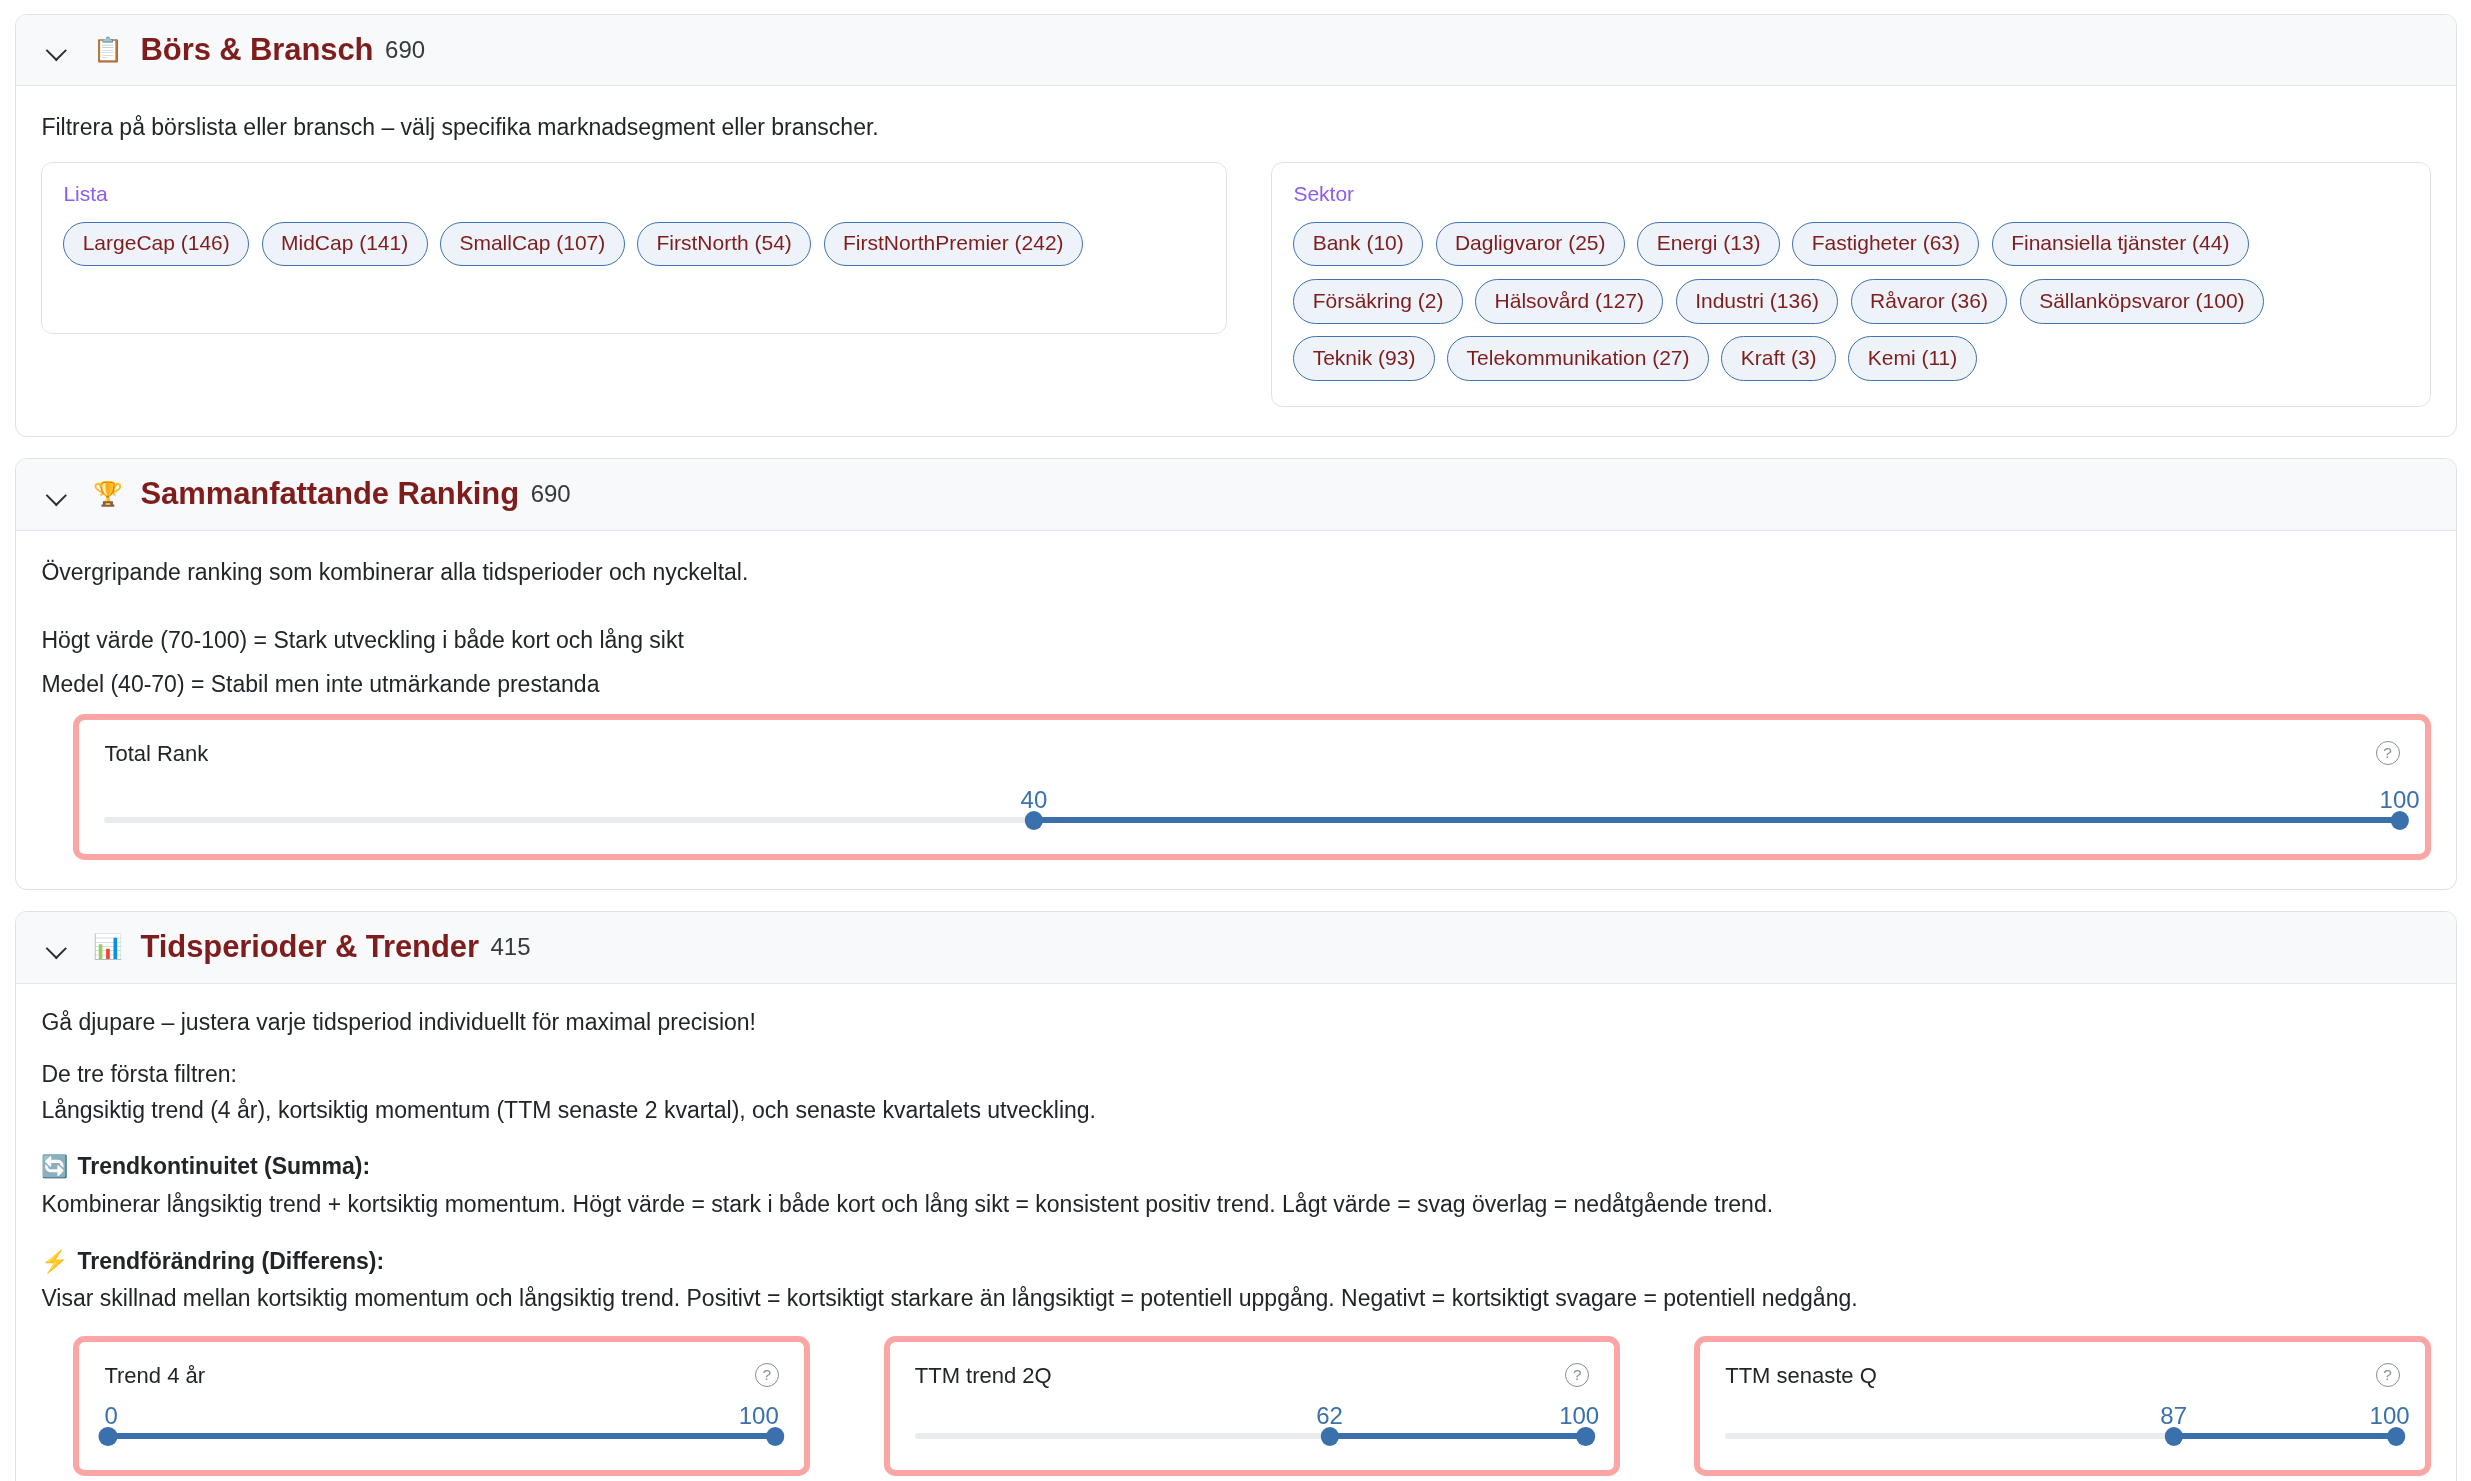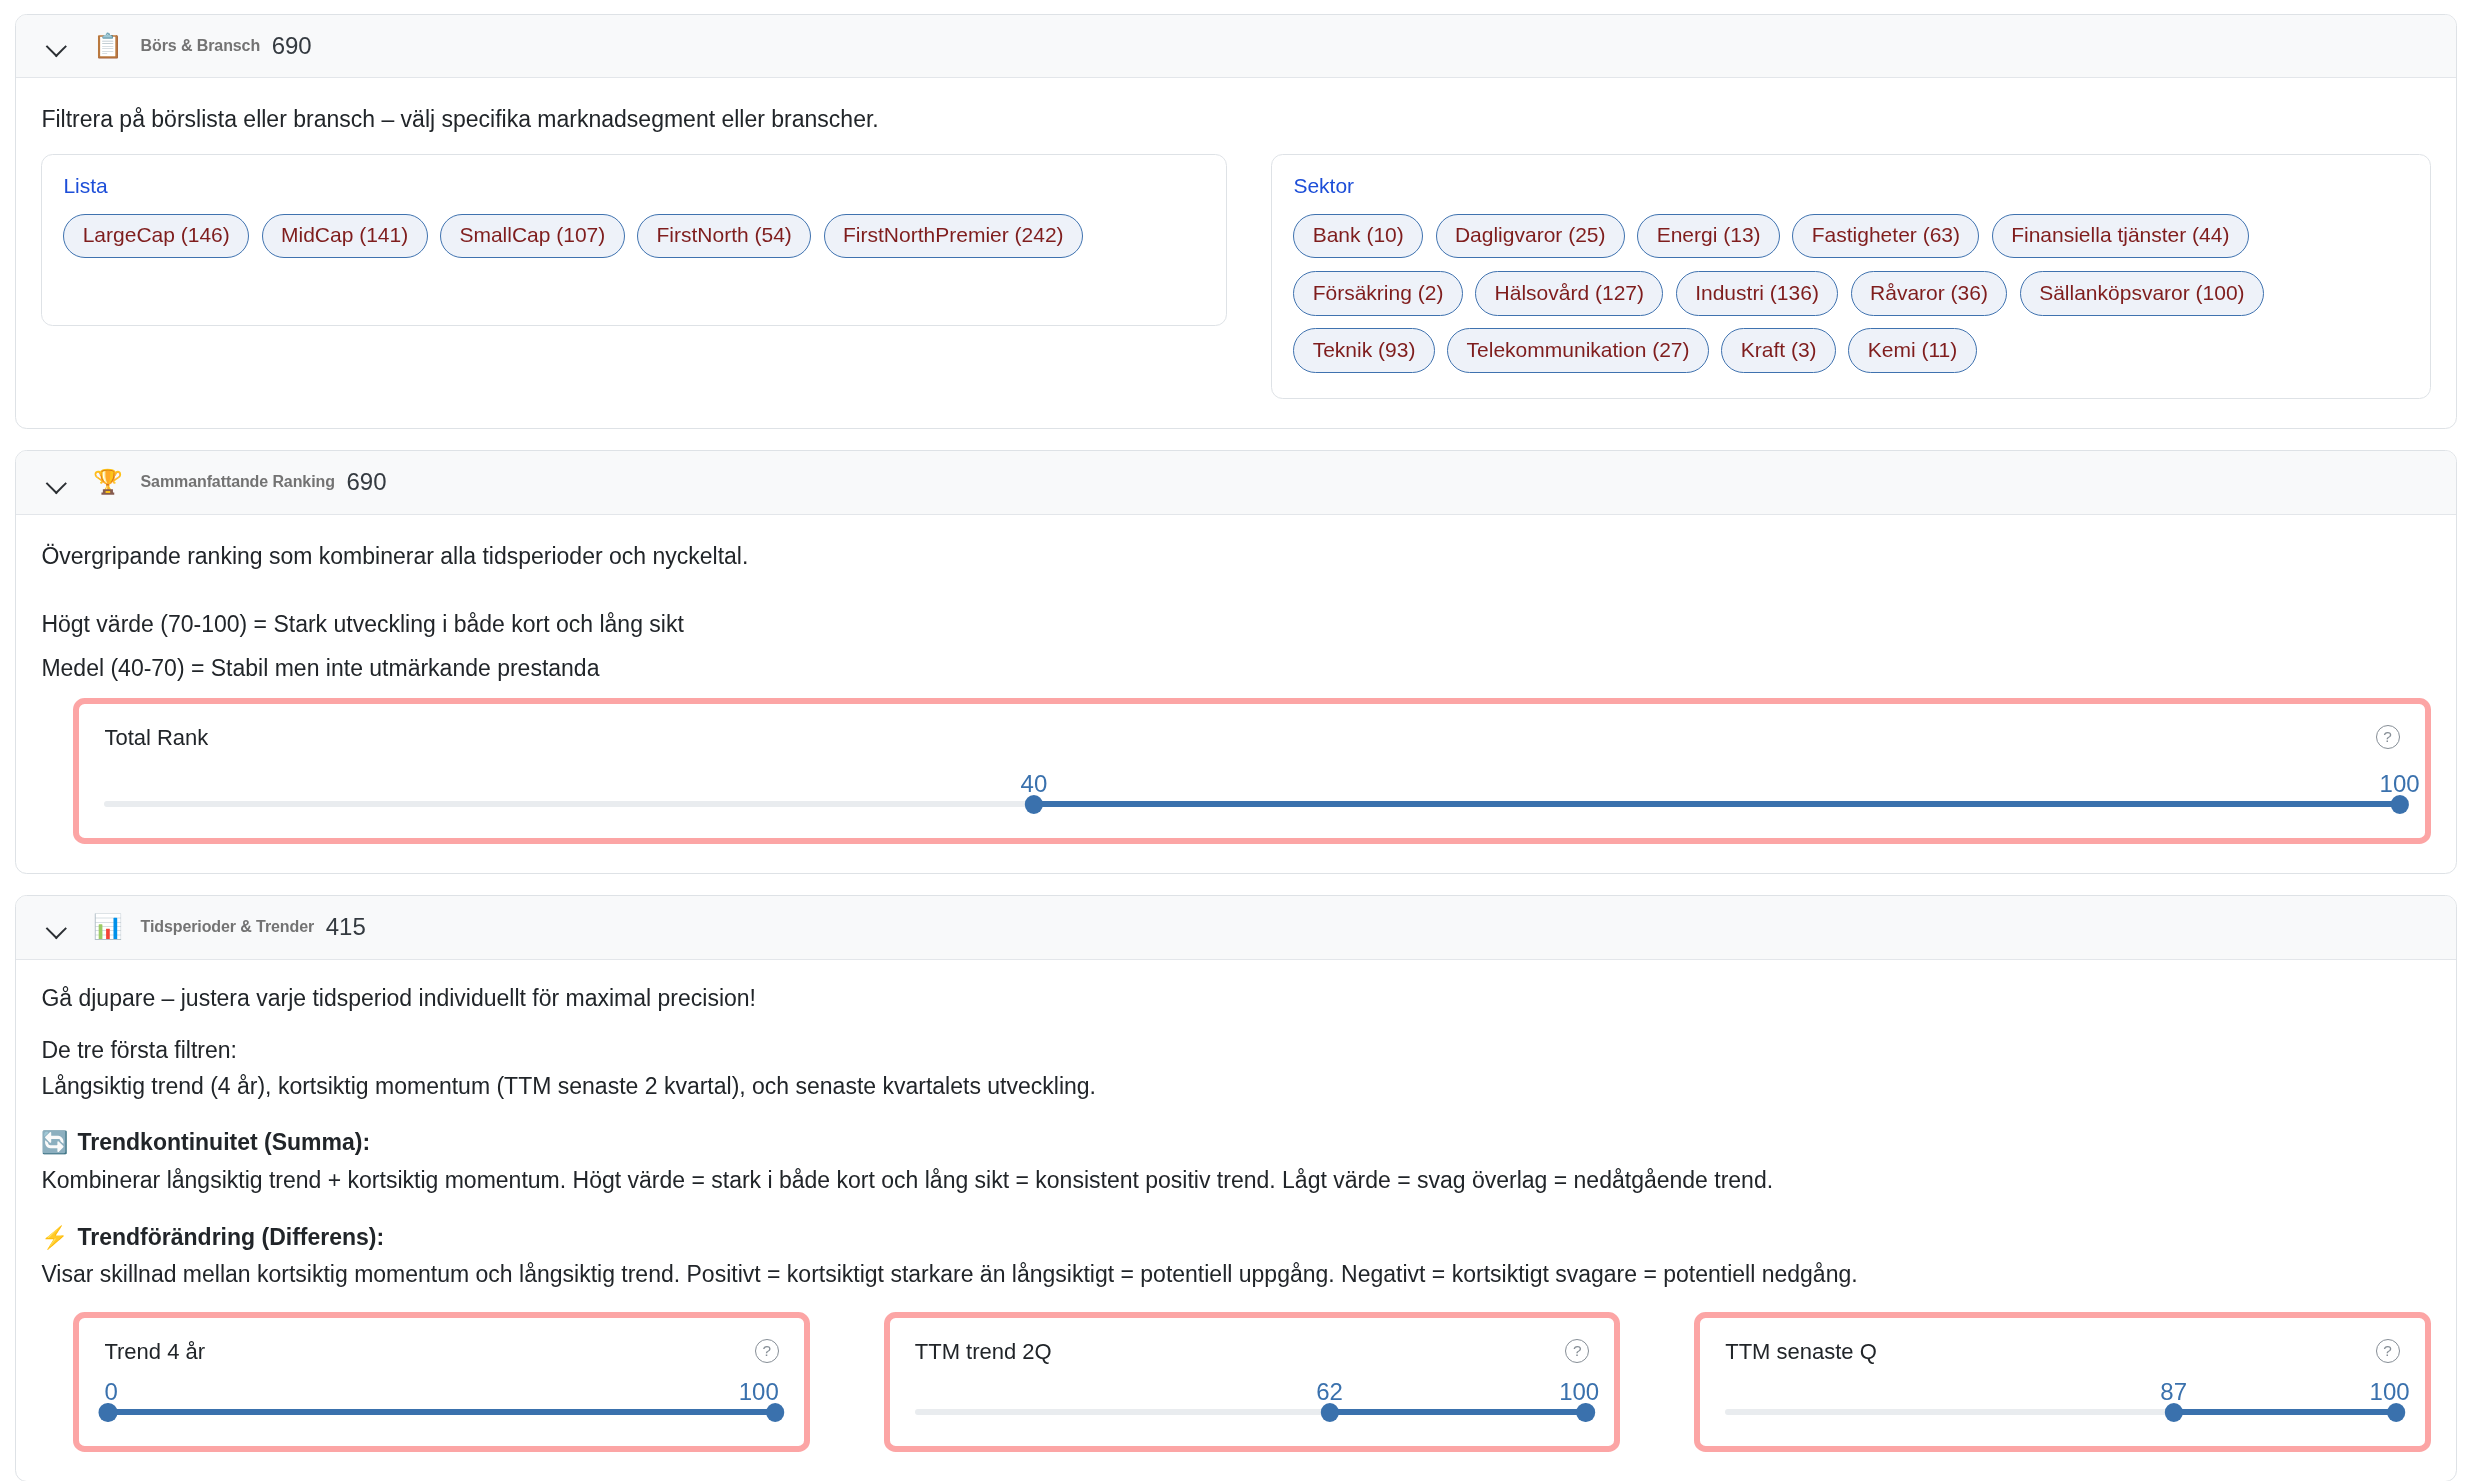--- a/index.html
+++ b/index.html
@@ -53,23 +53,23 @@
     border-bottom: 2.3px solid #2b2f33;
     transform: rotate(45deg);
   }
   .hdr-emoji {
     font-size: 24px;
     line-height: 1;
     margin-left: 7.7px;
   }
   .hdr-title {
     font-weight: 700;
-    font-size: 16px;
+    font-size: 31px;
     letter-spacing: -0.1px;
-    color: #737373;
+    color: #7f1d1d;
   }
   .hdr-count {
     font-weight: 400;
     font-size: 24px;
     color: #343a40;
     margin-left: -5.8px;
   }
 
   .section-body { padding: 25px 25px 29px 25px; }
 
@@ -104,21 +104,21 @@
   .chip-panel {
     border: 1px solid #dee2e6;
     border-radius: 11.6px;
     padding: 19.3px 21px 25px 21px;
     background: #fff;
   }
   .chip-panel.lista { width: 1186px; min-height: 172px; }
   .chip-panel.sektor { flex: 1; min-height: 172px; }
   .chip-label {
     font-size: 21px;
-    color: #1d4ed8;
+    color: #8b5cf6;
     margin-bottom: 15.4px;
   }
   .chips {
     display: flex;
     flex-wrap: wrap;
     gap: 12.6px 12.6px;
   }
   .chip {
     border: 1.5px solid #3f72af;
     background: #eef2f9;

